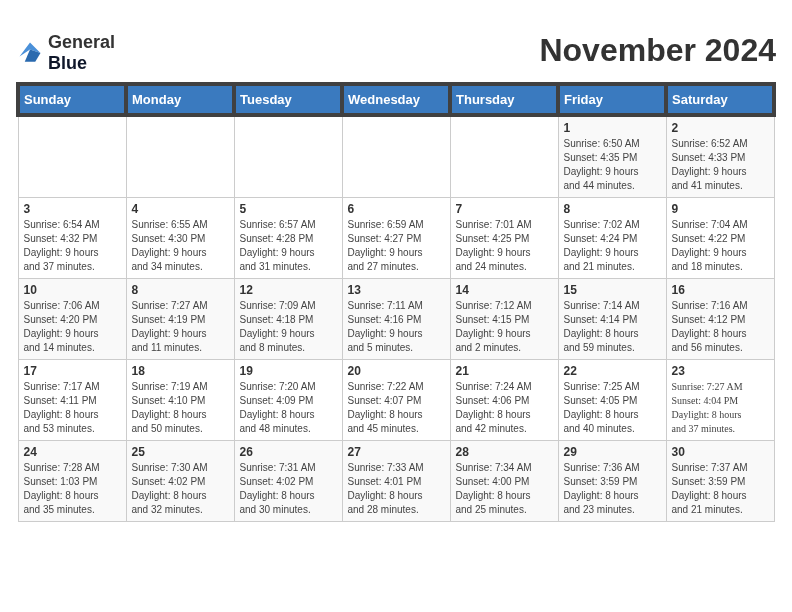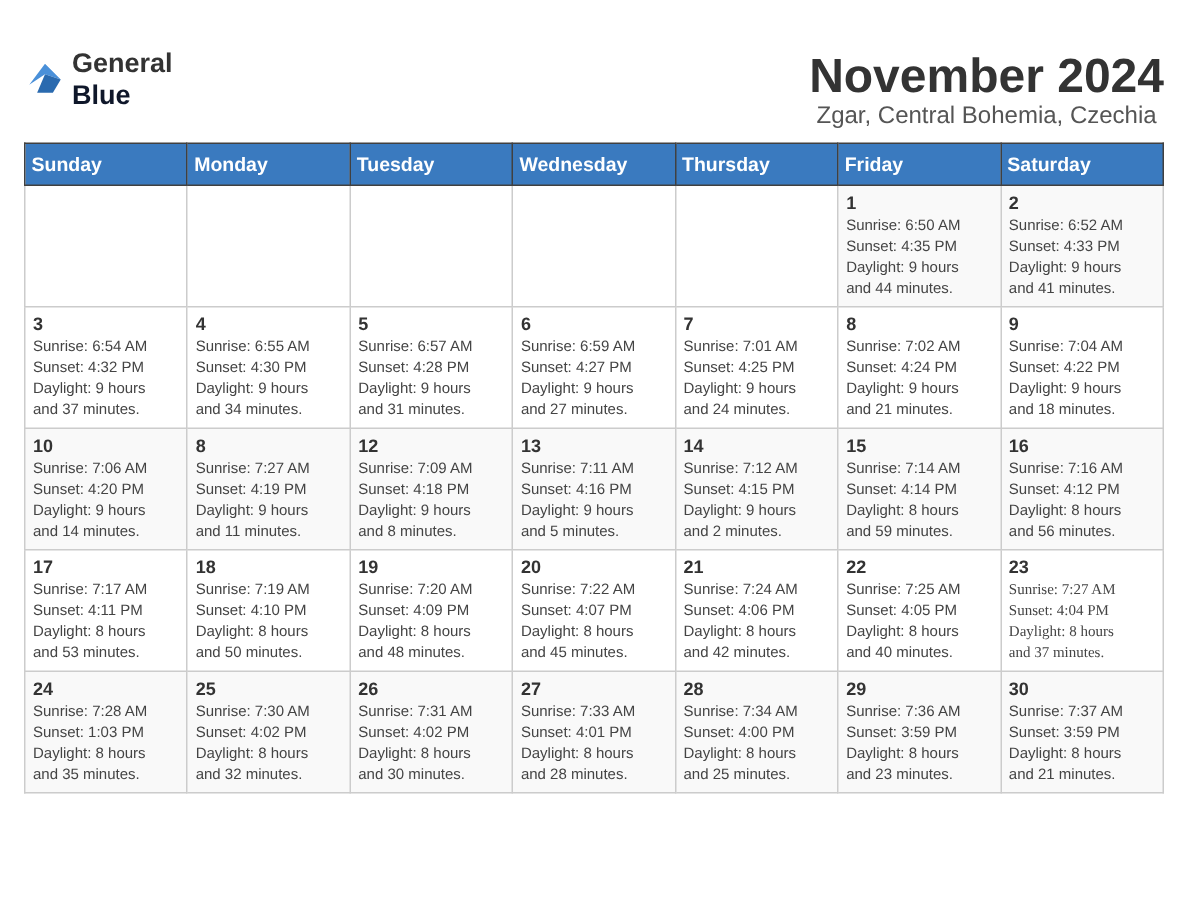--- a/index.html
+++ b/index.html
@@ -30,21 +30,21 @@
     .logo-text-blue {
       font-size: 18px;
       font-weight: bold;
       color: #0f172a;
     }
     .logo-icon {
       width: 28px;
       height: 28px;
     }
     .title-block {
-      text-align: center;
+      text-align: right;
     }
     .title-block h1 {
       font-size: 32px;
       font-weight: bold;
       color: #333;
     }
     .title-block h2 {
       font-size: 16px;
       font-weight: normal;
       color: #555;
@@ -54,21 +54,21 @@
       border-collapse: collapse;
       table-layout: fixed;
     }
     thead tr th {
       background-color: #3a7abf;
       color: #fff;
       text-align: left;
       padding: 6px 4px;
       font-size: 13px;
       font-weight: bold;
-      border: 1px solid #404040;
+      border: 4px solid #404040;
     }
     tbody tr td {
       border: 1px solid #ccc;
       vertical-align: top;
       padding: 4px 5px;
       font-size: 10.5px;
       color: #333;
       height: 80px;
       background: #fff;
     }
@@ -99,21 +99,20 @@
       <polygon points="16,4 28,16 16,12 4,20" fill="#4a90d9"></polygon>
       <polygon points="16,12 28,16 22,26 10,26" fill="#2a6aaf"></polygon>
     </svg>
     <div>
       <span class="logo-text-general">General</span><br>
       <span class="logo-text-blue">Blue</span>
     </div>
   </div>
   <div class="title-block">
     <h1>November 2024</h1>
-    <h2>Zgar, Central Bohemia, Czechia</h2>
   </div>
 </div>
 
 <table>
   <thead>
     <tr id="weekday-header">
         <th>Sunday</th>
         <th>Monday</th>
         <th>Tuesday</th>
         <th>Wednesday</th>

